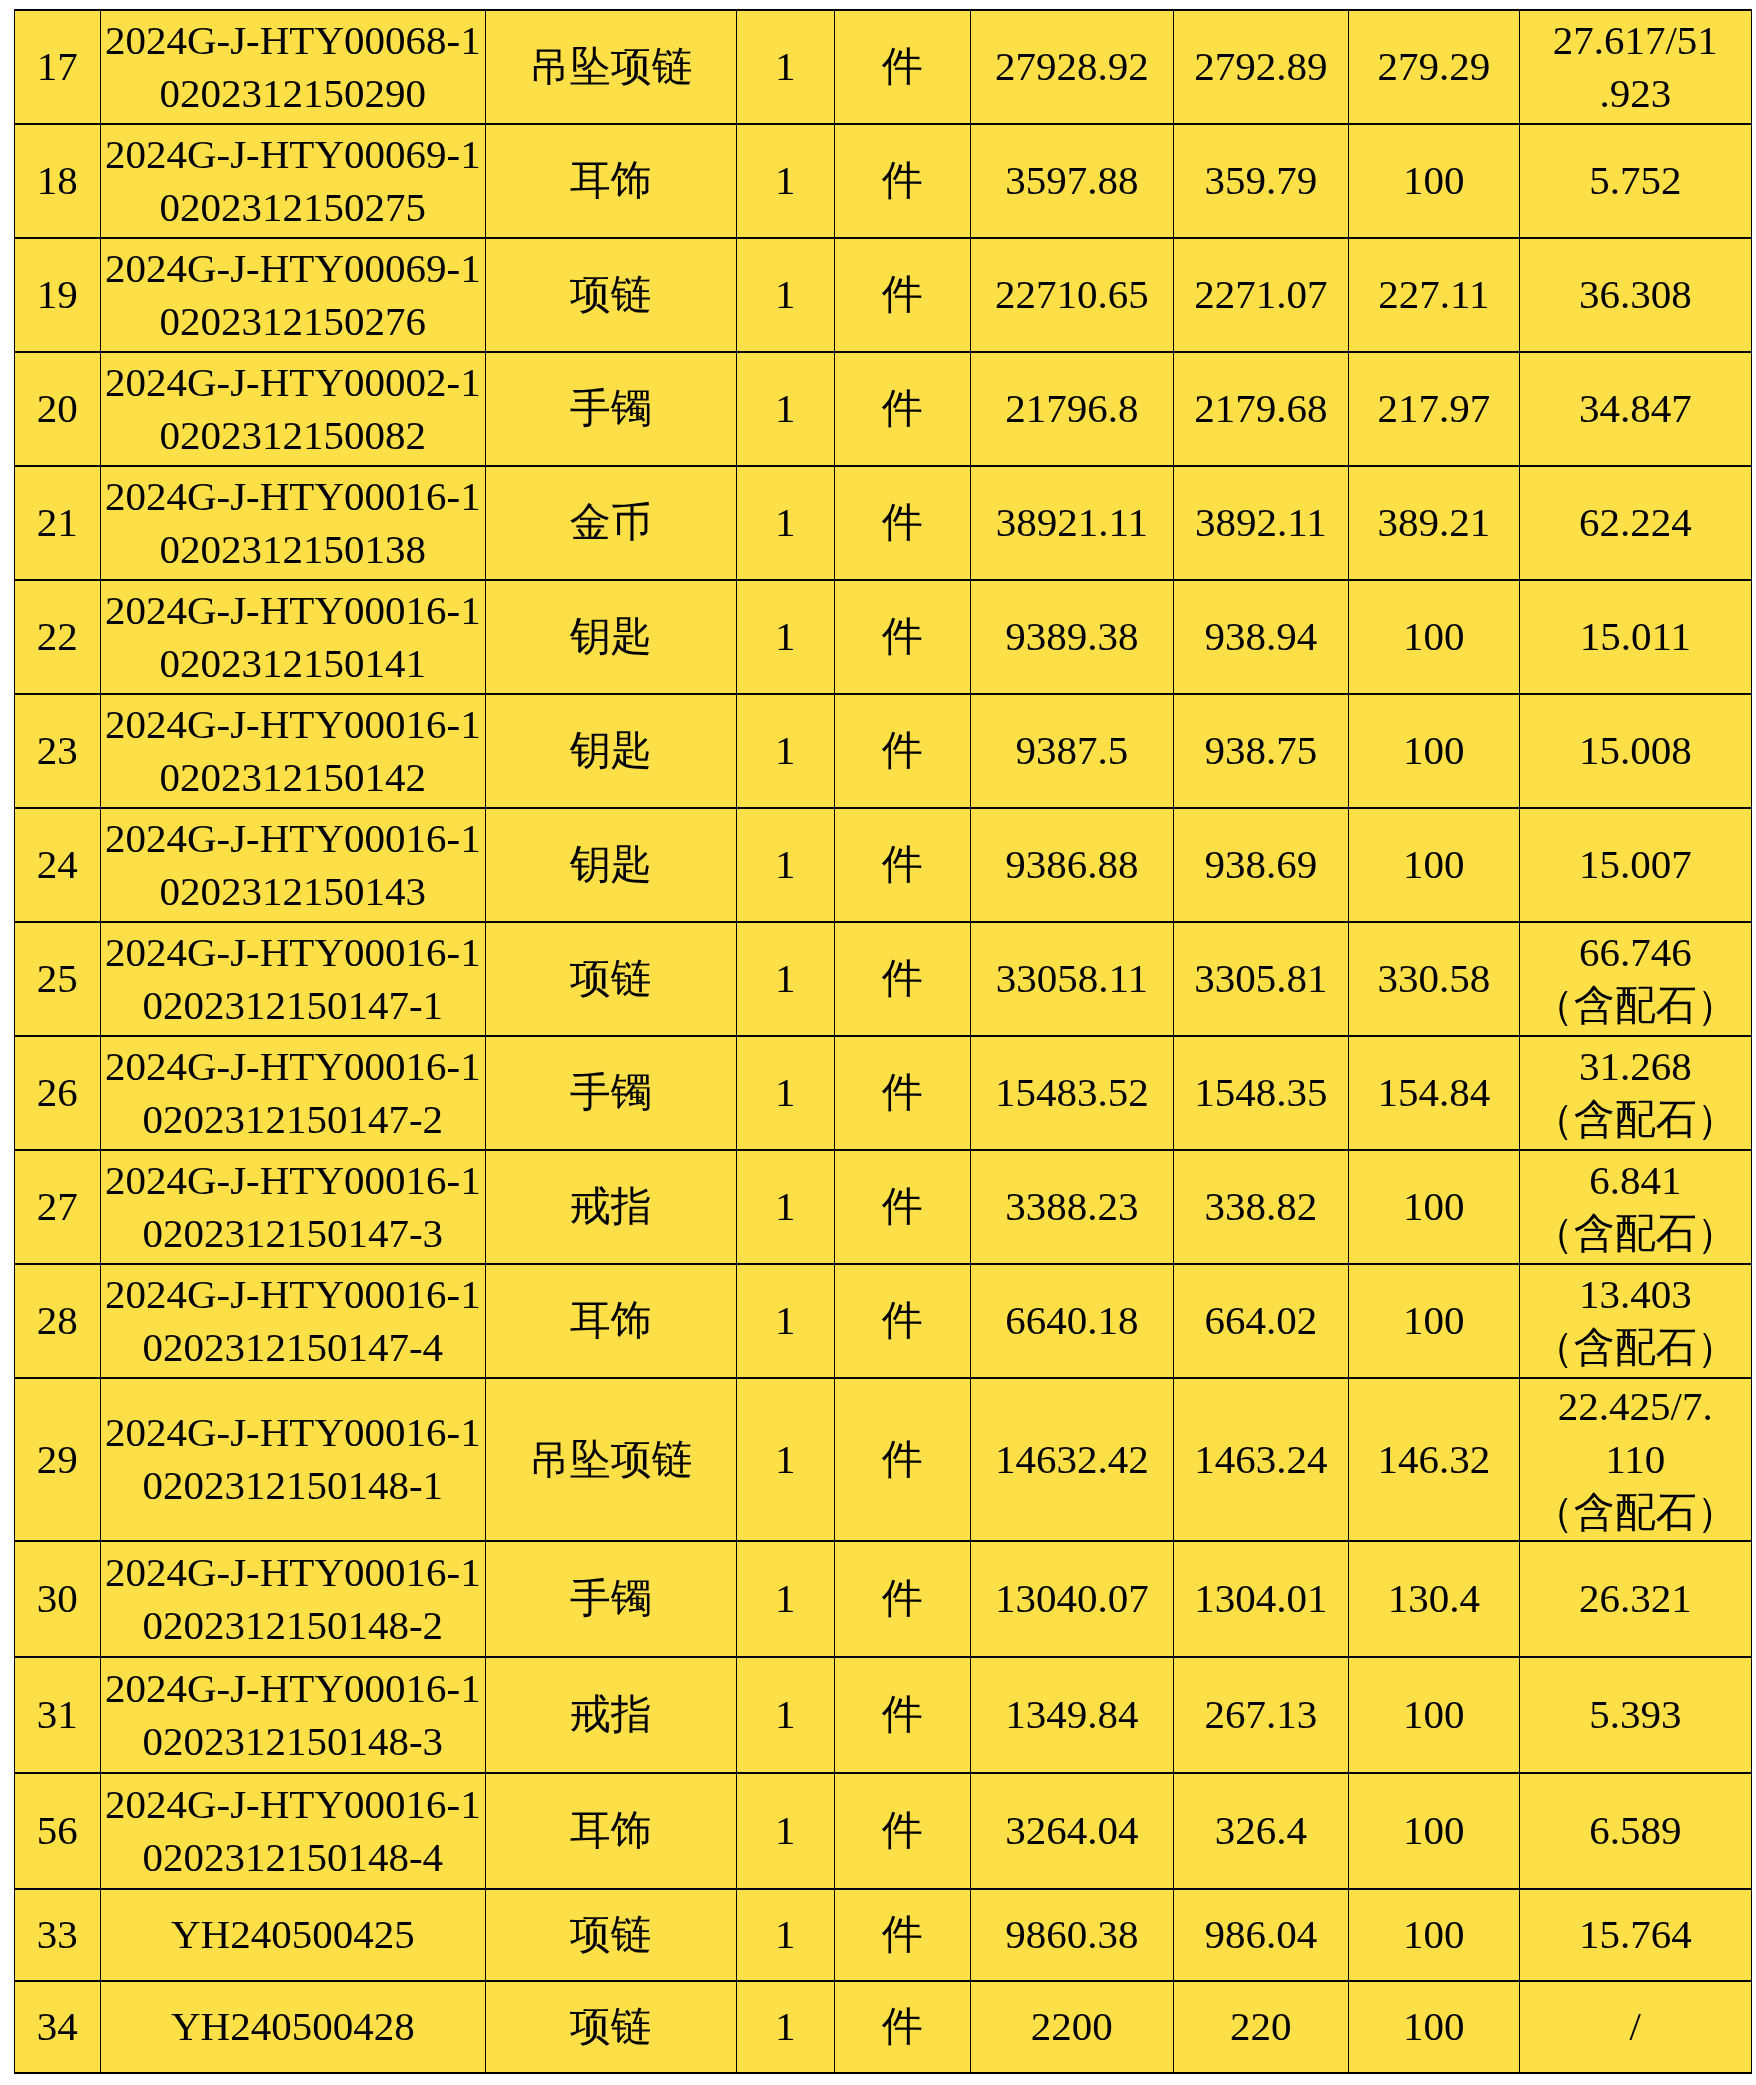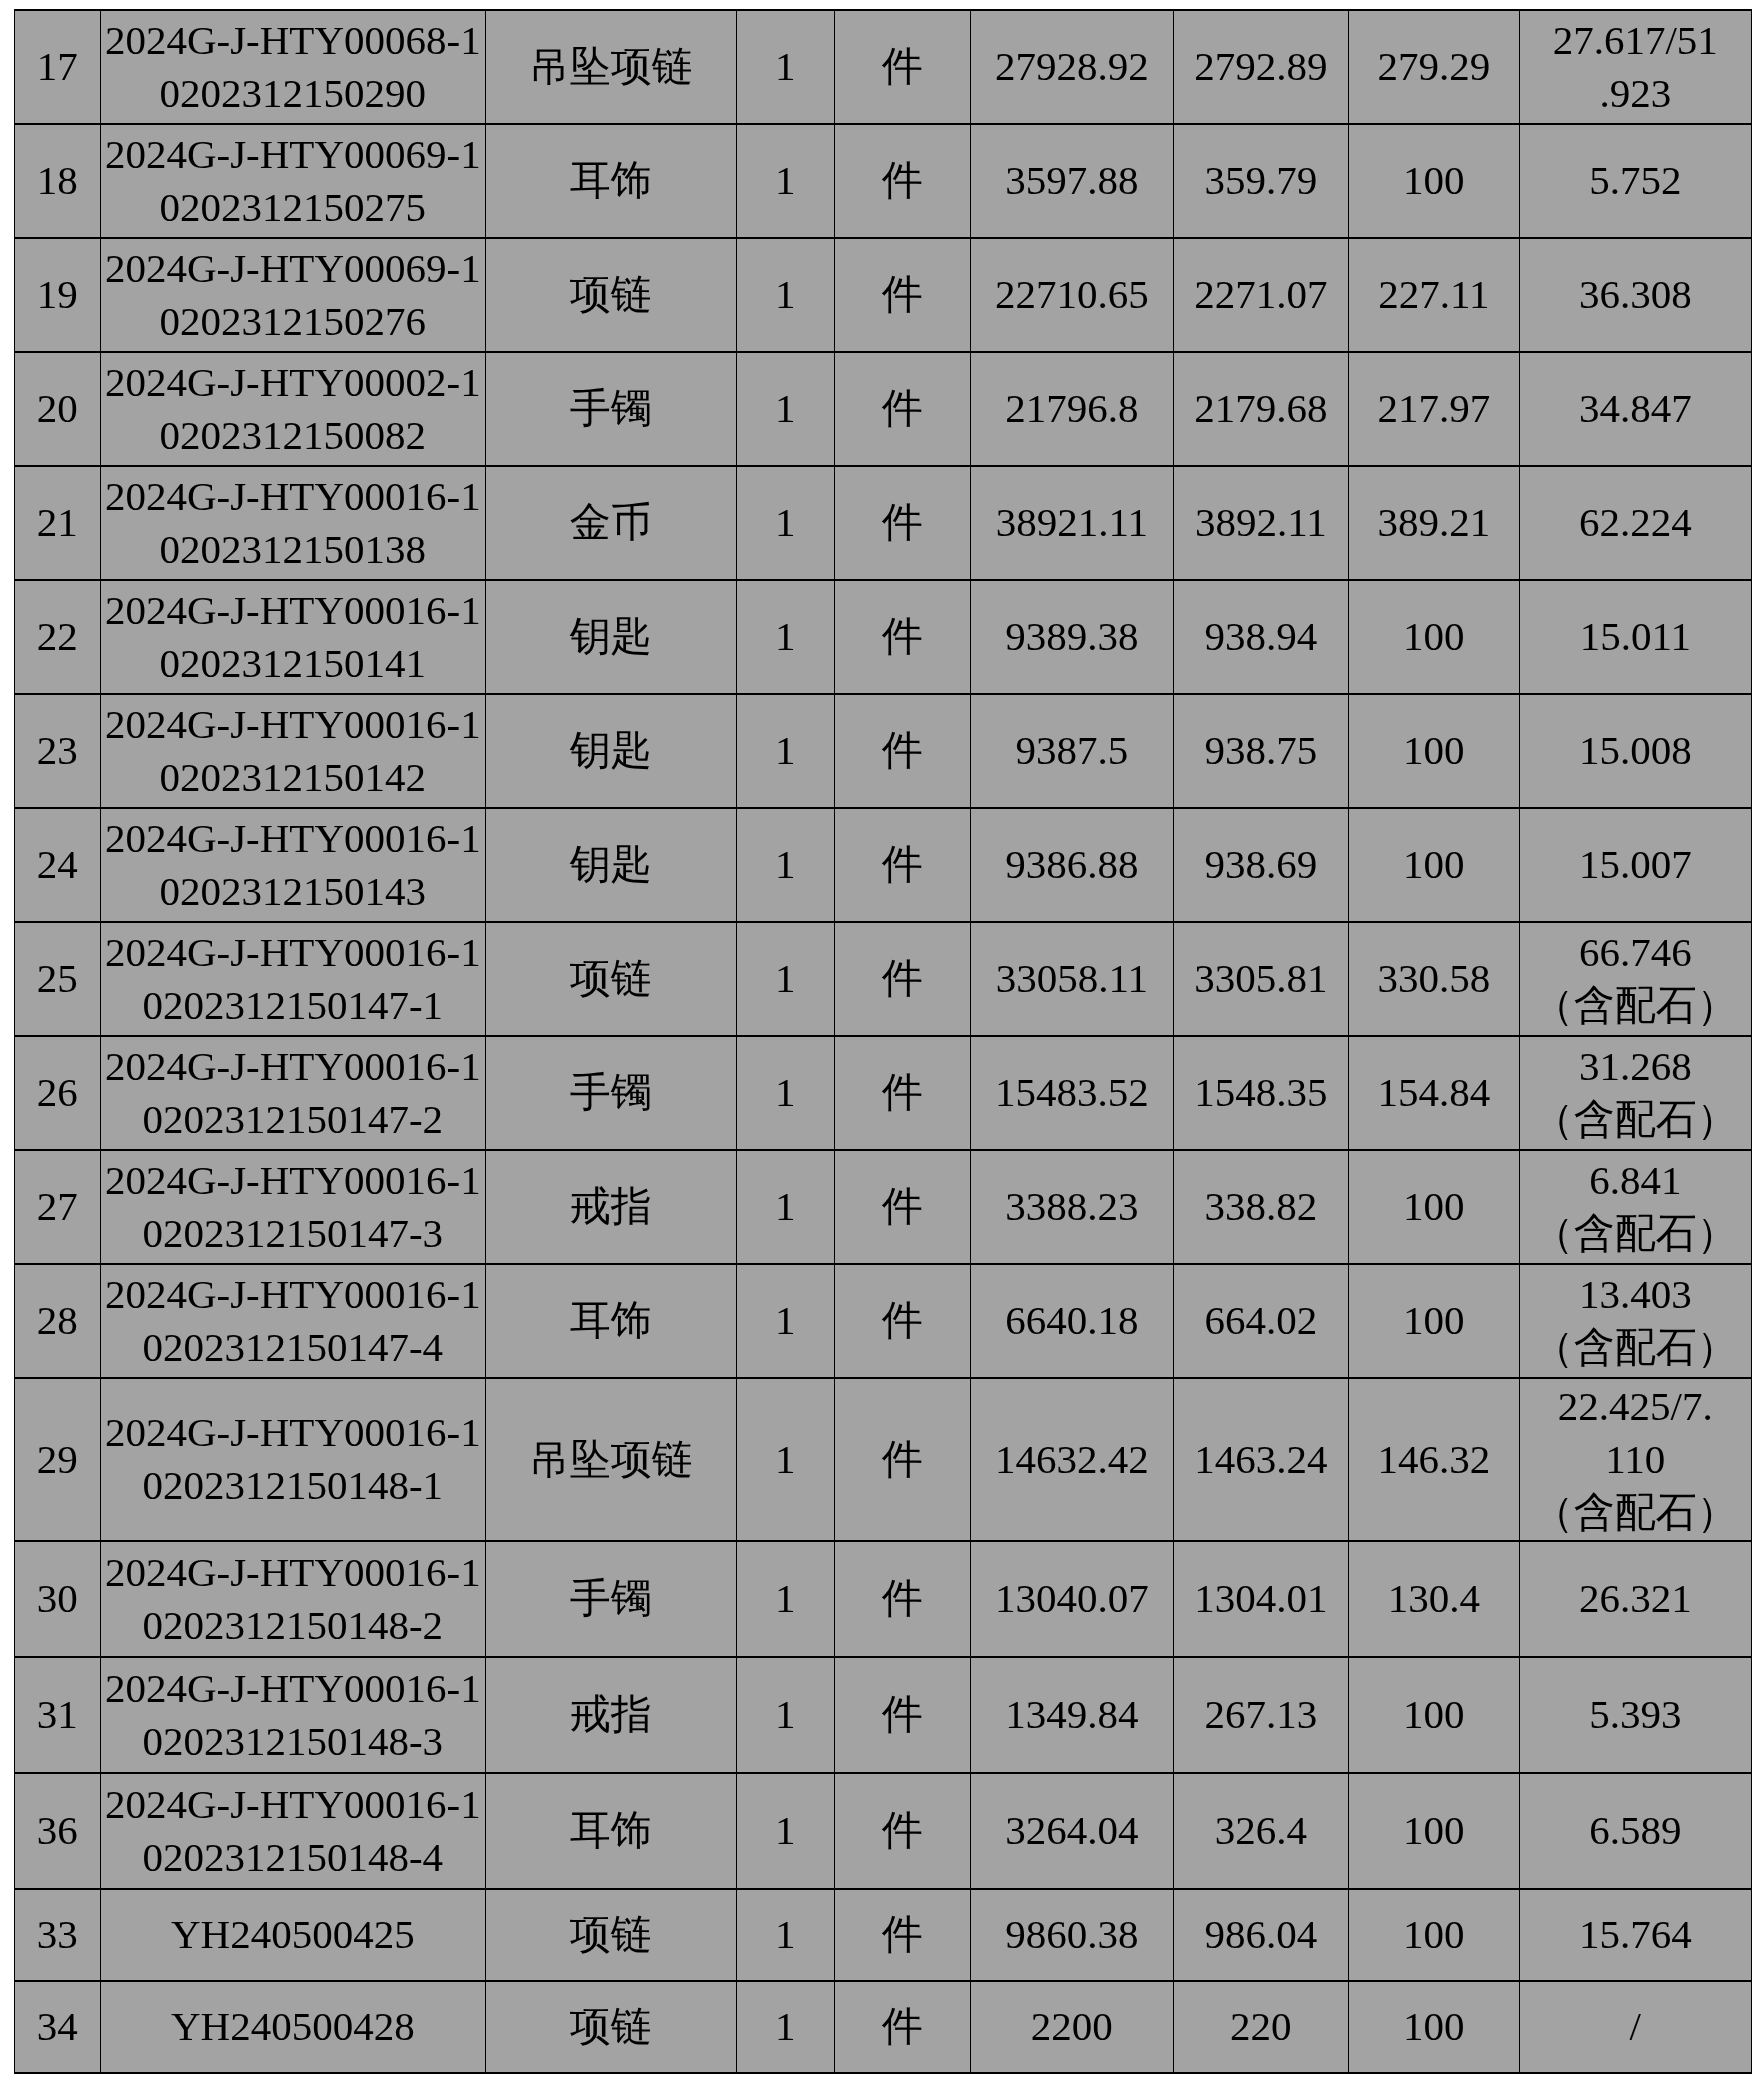--- a/index.html
+++ b/index.html
@@ -20,21 +20,21 @@
     top: 0;
     left: 0;
     width: 1756px;
     height: 2086px;
   }
   table.doc-table {
     border-collapse: collapse;
     table-layout: fixed;
     margin: 8.6px 0 0 13.8px;
     width: 1738px;
-    background: #a3a3a3;
+    background: #fde047;
   }
   table.doc-table td {
     border-left: 1.7px solid #000000;
     border-right: 1.7px solid #000000;
     border-top: 2.6px solid #000000;
     border-bottom: 2.6px solid #000000;
     text-align: center;
     vertical-align: middle;
     padding: 0;
     font-size: 41px;
@@ -309,21 +309,21 @@
           <td>1</td>
           <td class="cell-unit">件</td>
           <td>1349.84</td>
           <td>267.13</td>
           <td>100</td>
           <td>
             <div class="multi-line">5.393</div>
           </td>
         </tr>
         <tr style="height: 116px;">
-          <td>36</td>
+          <td>56</td>
           <td>
             <div class="code-line">2024G-J-HTY00016-1</div>
             <div class="code-line">0202312150148-4</div>
           </td>
           <td class="cell-name">耳饰</td>
           <td>1</td>
           <td class="cell-unit">件</td>
           <td>3264.04</td>
           <td>326.4</td>
           <td>100</td>

